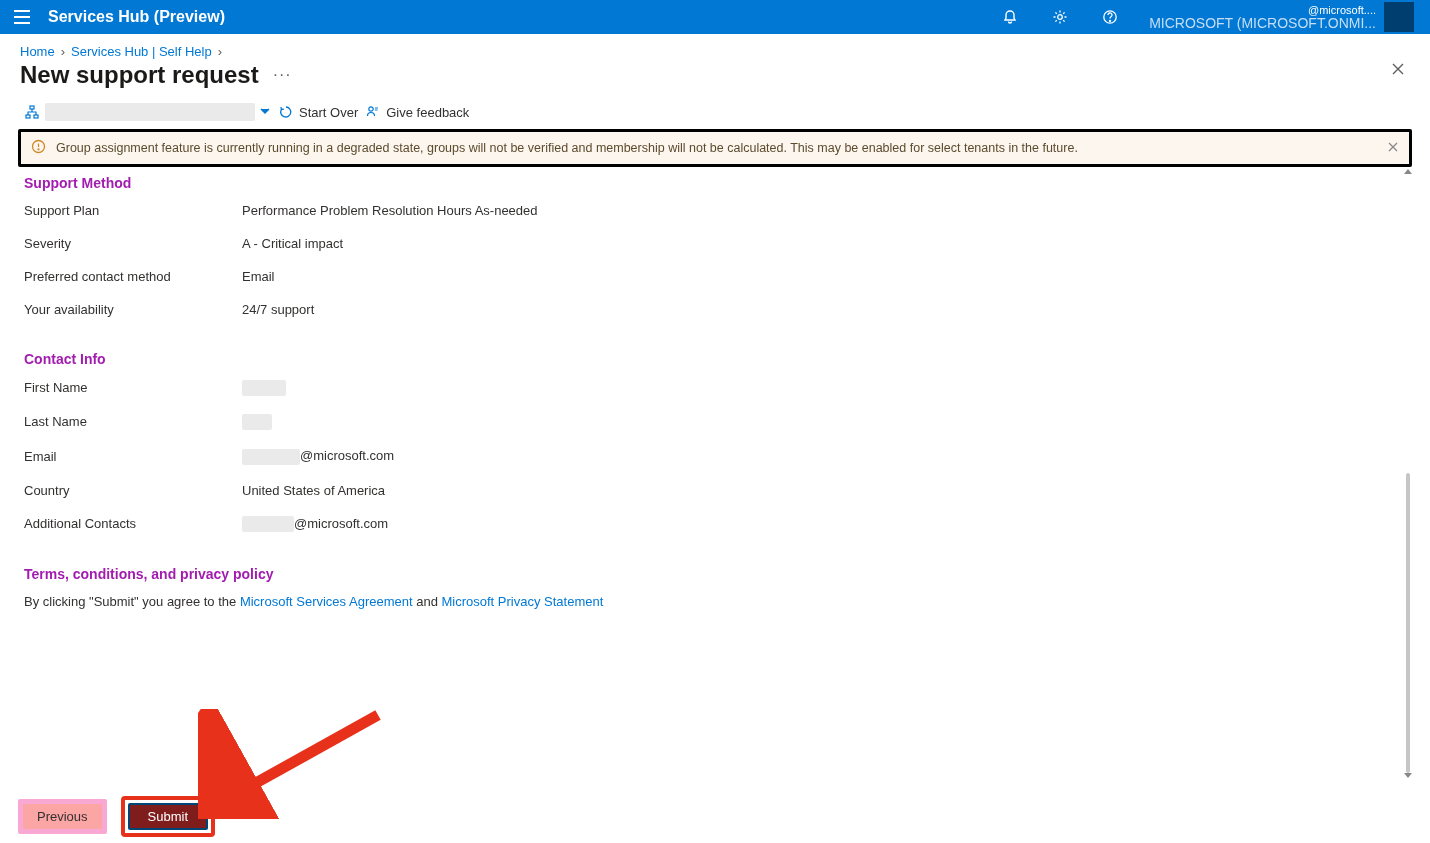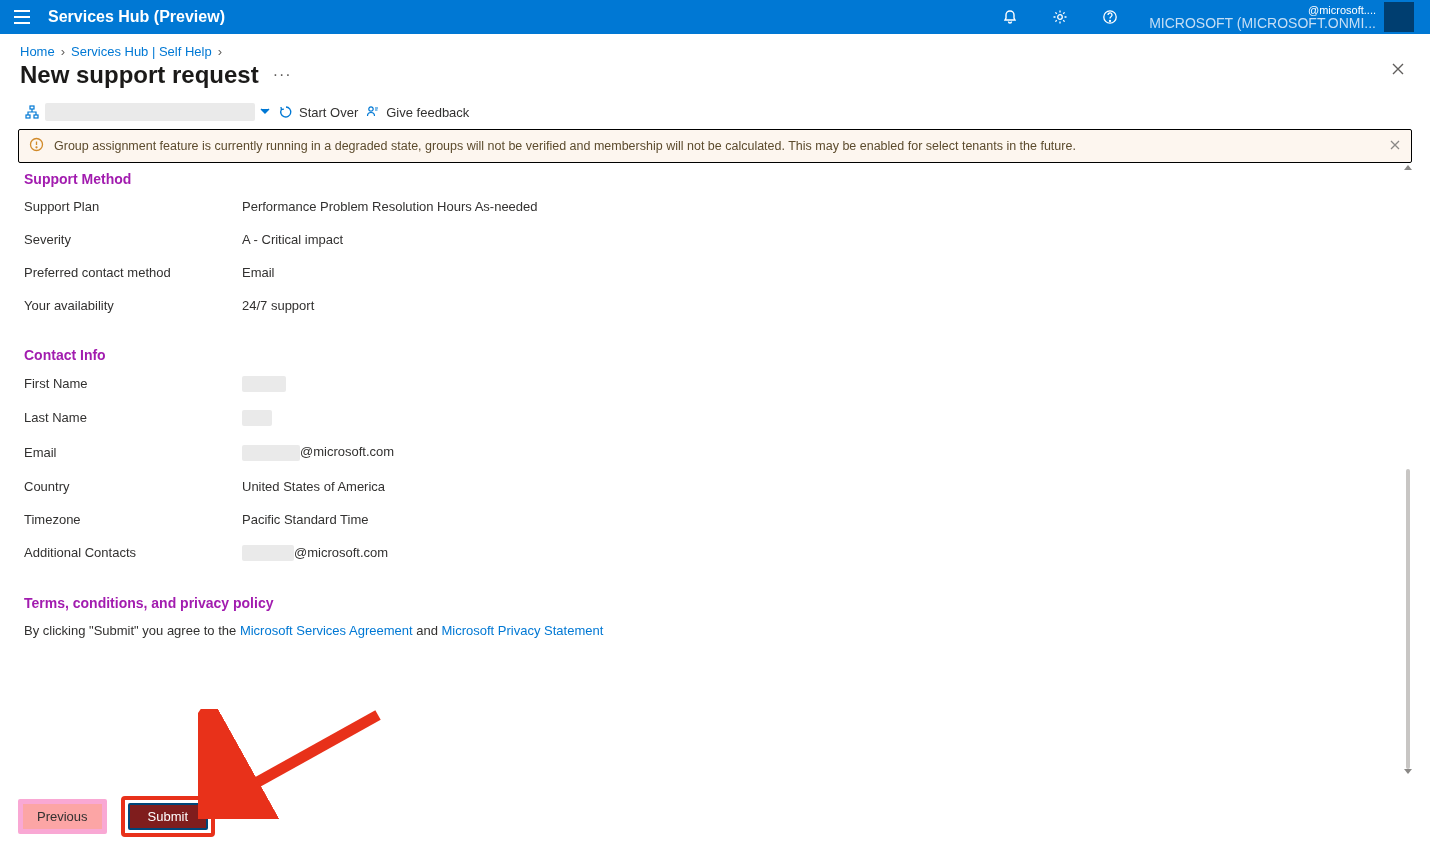--- a/index.html
+++ b/index.html
@@ -137,21 +137,21 @@
     width: 210px;
     height: 18px;
     border-radius: 2px;
   }
   .chev-small { color: #605e5c; }
 
   
   .warn-banner {
     margin: 0 18px 6px 18px;
     background: #fdf6ef;
-    border: 1px solid #000000;
+    border: 3px solid #000000;
     border-radius: 2px;
     padding: 7px 10px;
     display: flex;
     align-items: center;
     gap: 10px;
     font-size: 12.5px;
     color: #5c4b2d;
   }
   .warn-banner .warn-icon svg { stroke: #d18a2a; fill: none; }
   .warn-close {
@@ -432,24 +432,20 @@
       <div class="field-label">Email</div>
       <div class="field-value">
         <span class="redact-inline redact-w3"></span><span>@microsoft.com</span>
       </div>
     </div>
     <div class="field-row">
       <div class="field-label">Country</div>
       <div class="field-value">United States of America</div>
     </div>
     <div class="field-row">
-      <div class="field-label">Timezone</div>
-      <div class="field-value">Pacific Standard Time</div>
-    </div>
-    <div class="field-row">
       <div class="field-label">Additional Contacts</div>
       <div class="field-value">
         <span class="redact-inline redact-w4"></span><span>@microsoft.com</span>
       </div>
     </div>
 
     <div class="section-title mt">Terms, conditions, and privacy policy</div>
     <div class="terms-text">
       <span>By clicking "Submit" you agree to the </span><a>Microsoft Services Agreement</a><span> and </span><a>Microsoft Privacy Statement</a>
     </div>

